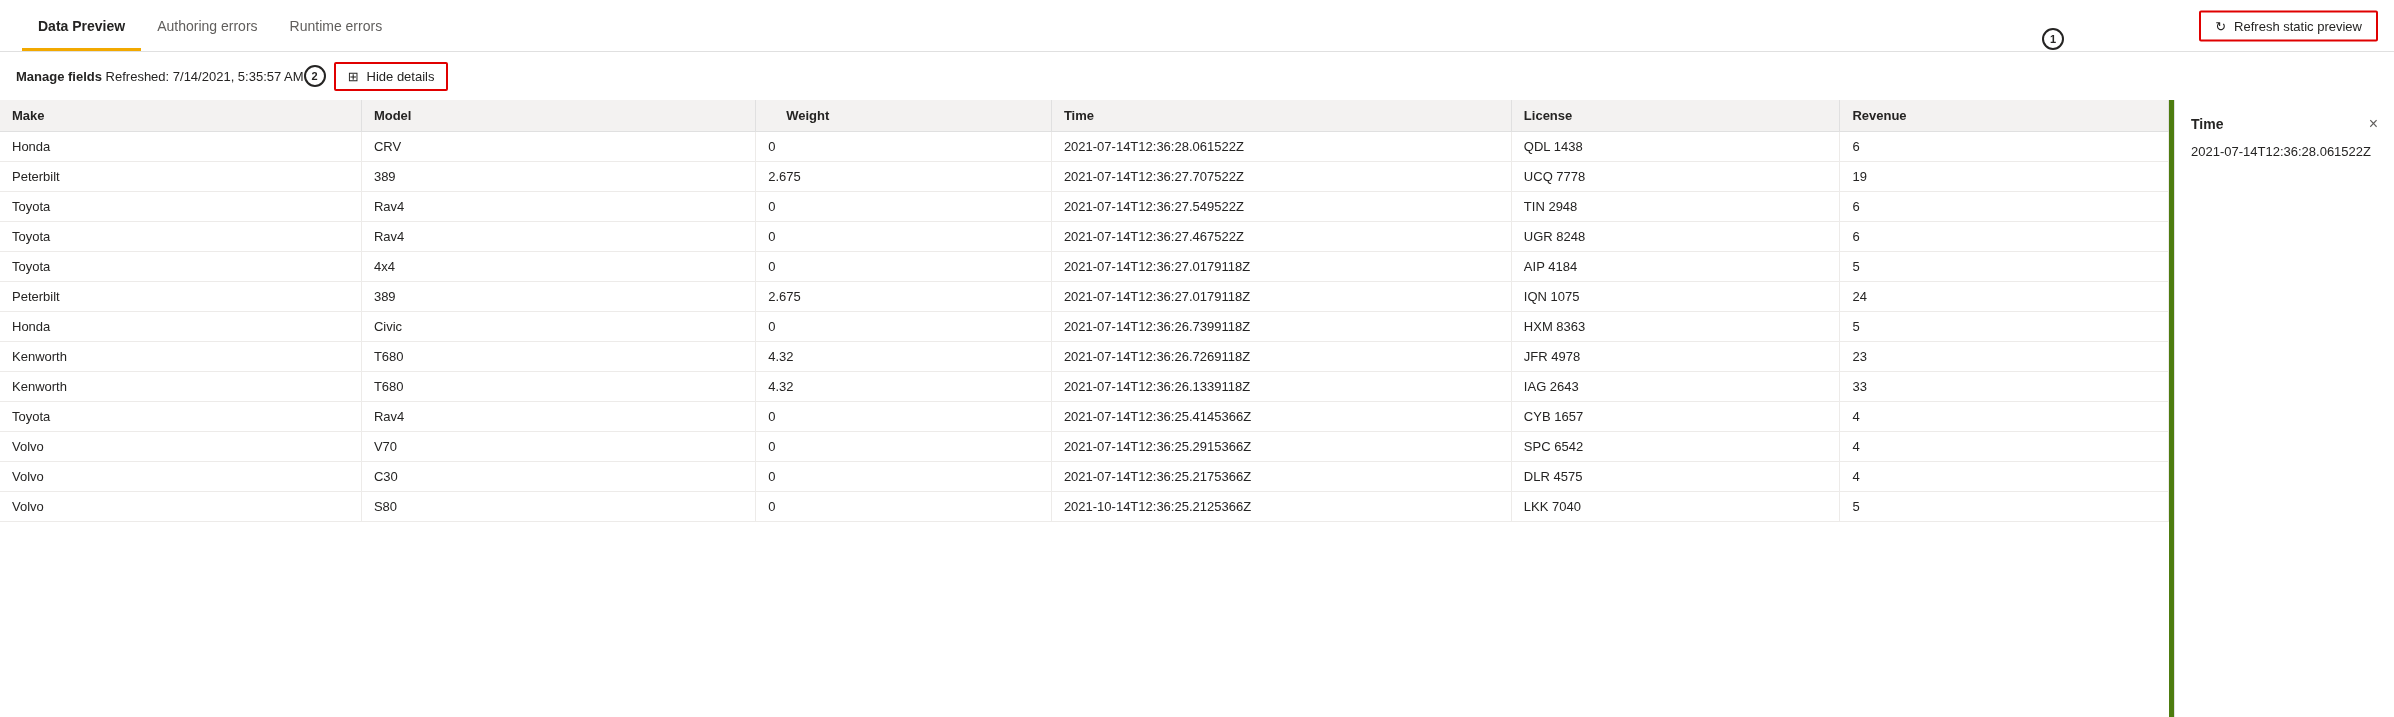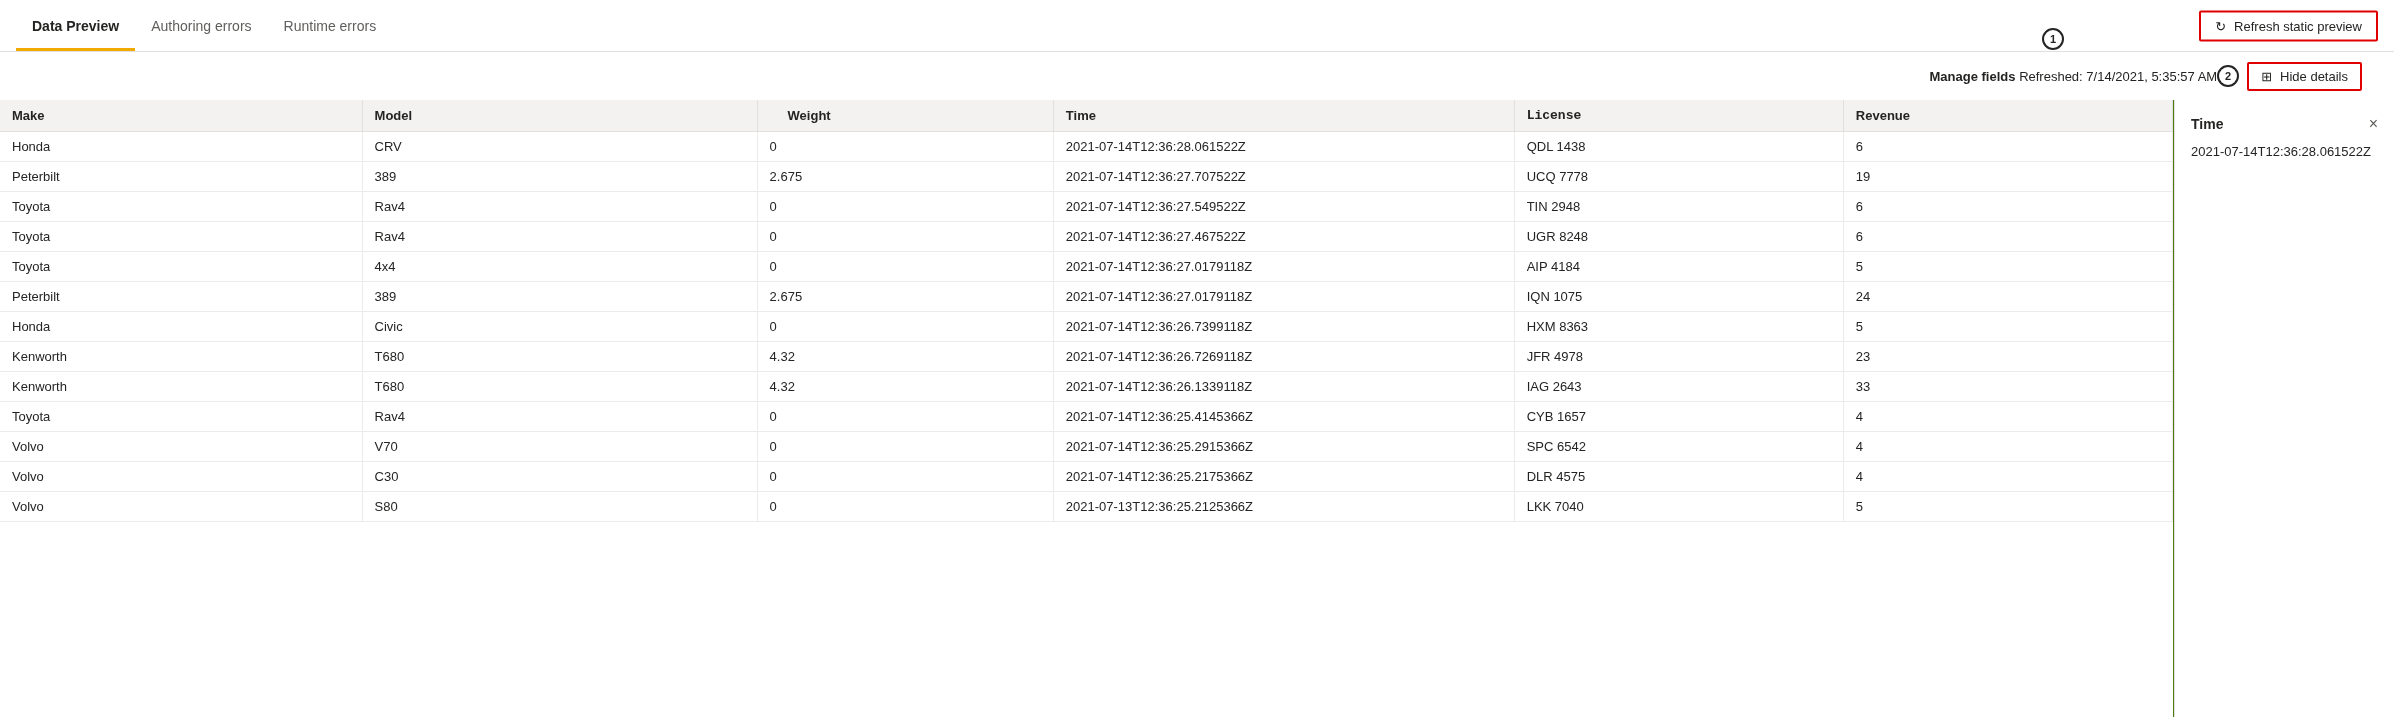--- a/index.html
+++ b/index.html
@@ -11,21 +11,21 @@
       width: 2394px;
       height: 717px;
       overflow: hidden;
     }
 
     
     .tab-bar {
       display: flex;
       align-items: center;
       border-bottom: 1px solid #e0e0e0;
-      padding: 0 16px;
+      padding: 0 22px;
       height: 52px;
       position: relative;
     }
     .tab {
       padding: 0 16px;
       height: 100%;
       display: flex;
       align-items: center;
       cursor: pointer;
       font-size: 14px;
@@ -90,21 +90,21 @@
     }
     .circle-2 {
       right: 125px;
       top: 75px;
     }
 
     
     .subheader {
       display: flex;
       align-items: center;
-      justify-content: flex-end;
+      justify-content: flex-start;
       padding: 10px 16px;
       height: 48px;
     }
     .manage-fields {
       font-size: 13px;
       color: #252423;
     }
     .manage-fields strong {
       font-weight: 700;
     }
@@ -127,21 +127,21 @@
     .main-layout {
       display: flex;
       height: calc(717px - 52px - 48px);
     }
 
     
     .table-container {
       flex: 1;
       overflow-y: auto;
       overflow-x: hidden;
-      border-right: 1px solid #4d7c0f;
+      border-right: 5px solid #4d7c0f;
     }
     table {
       width: 100%;
       border-collapse: collapse;
     }
     thead tr {
       background: #f3f2f1;
     }
     th {
       text-align: left;
@@ -158,21 +158,21 @@
       border-right: 1px solid #edebe9;
       font-size: 13px;
       white-space: nowrap;
     }
 
     
     .col-make { width: 220px; }
     .col-model { width: 240px; }
     .col-weight { width: 180px; padding-left: 30px; }
     .col-time { width: 280px; }
-    .col-license { width: 200px; font-family: Liberation Mono, monospace; }
+    .col-license { width: 200px; }
     .col-revenue { width: 200px; }
 
     
     .side-panel {
       width: 220px;
       padding: 16px;
       border-left: 1px solid #e0e0e0;
       flex-shrink: 0;
       display: flex;
       flex-direction: column;
@@ -347,21 +347,21 @@
             <td>C30</td>
             <td>0</td>
             <td>2021-07-14T12:36:25.2175366Z</td>
             <td>DLR 4575</td>
             <td>4</td>
           </tr>
           <tr>
             <td>Volvo</td>
             <td>S80</td>
             <td>0</td>
-            <td>2021-07-13T12:36:25.2125366Z</td>
+            <td>2021-10-14T12:36:25.2125366Z</td>
             <td>LKK 7040</td>
             <td>5</td>
           </tr>
         </tbody>
     </table>
   </div>
 
   <div class="side-panel">
     <div class="side-panel-header">
       <span class="side-panel-title">Time</span>

